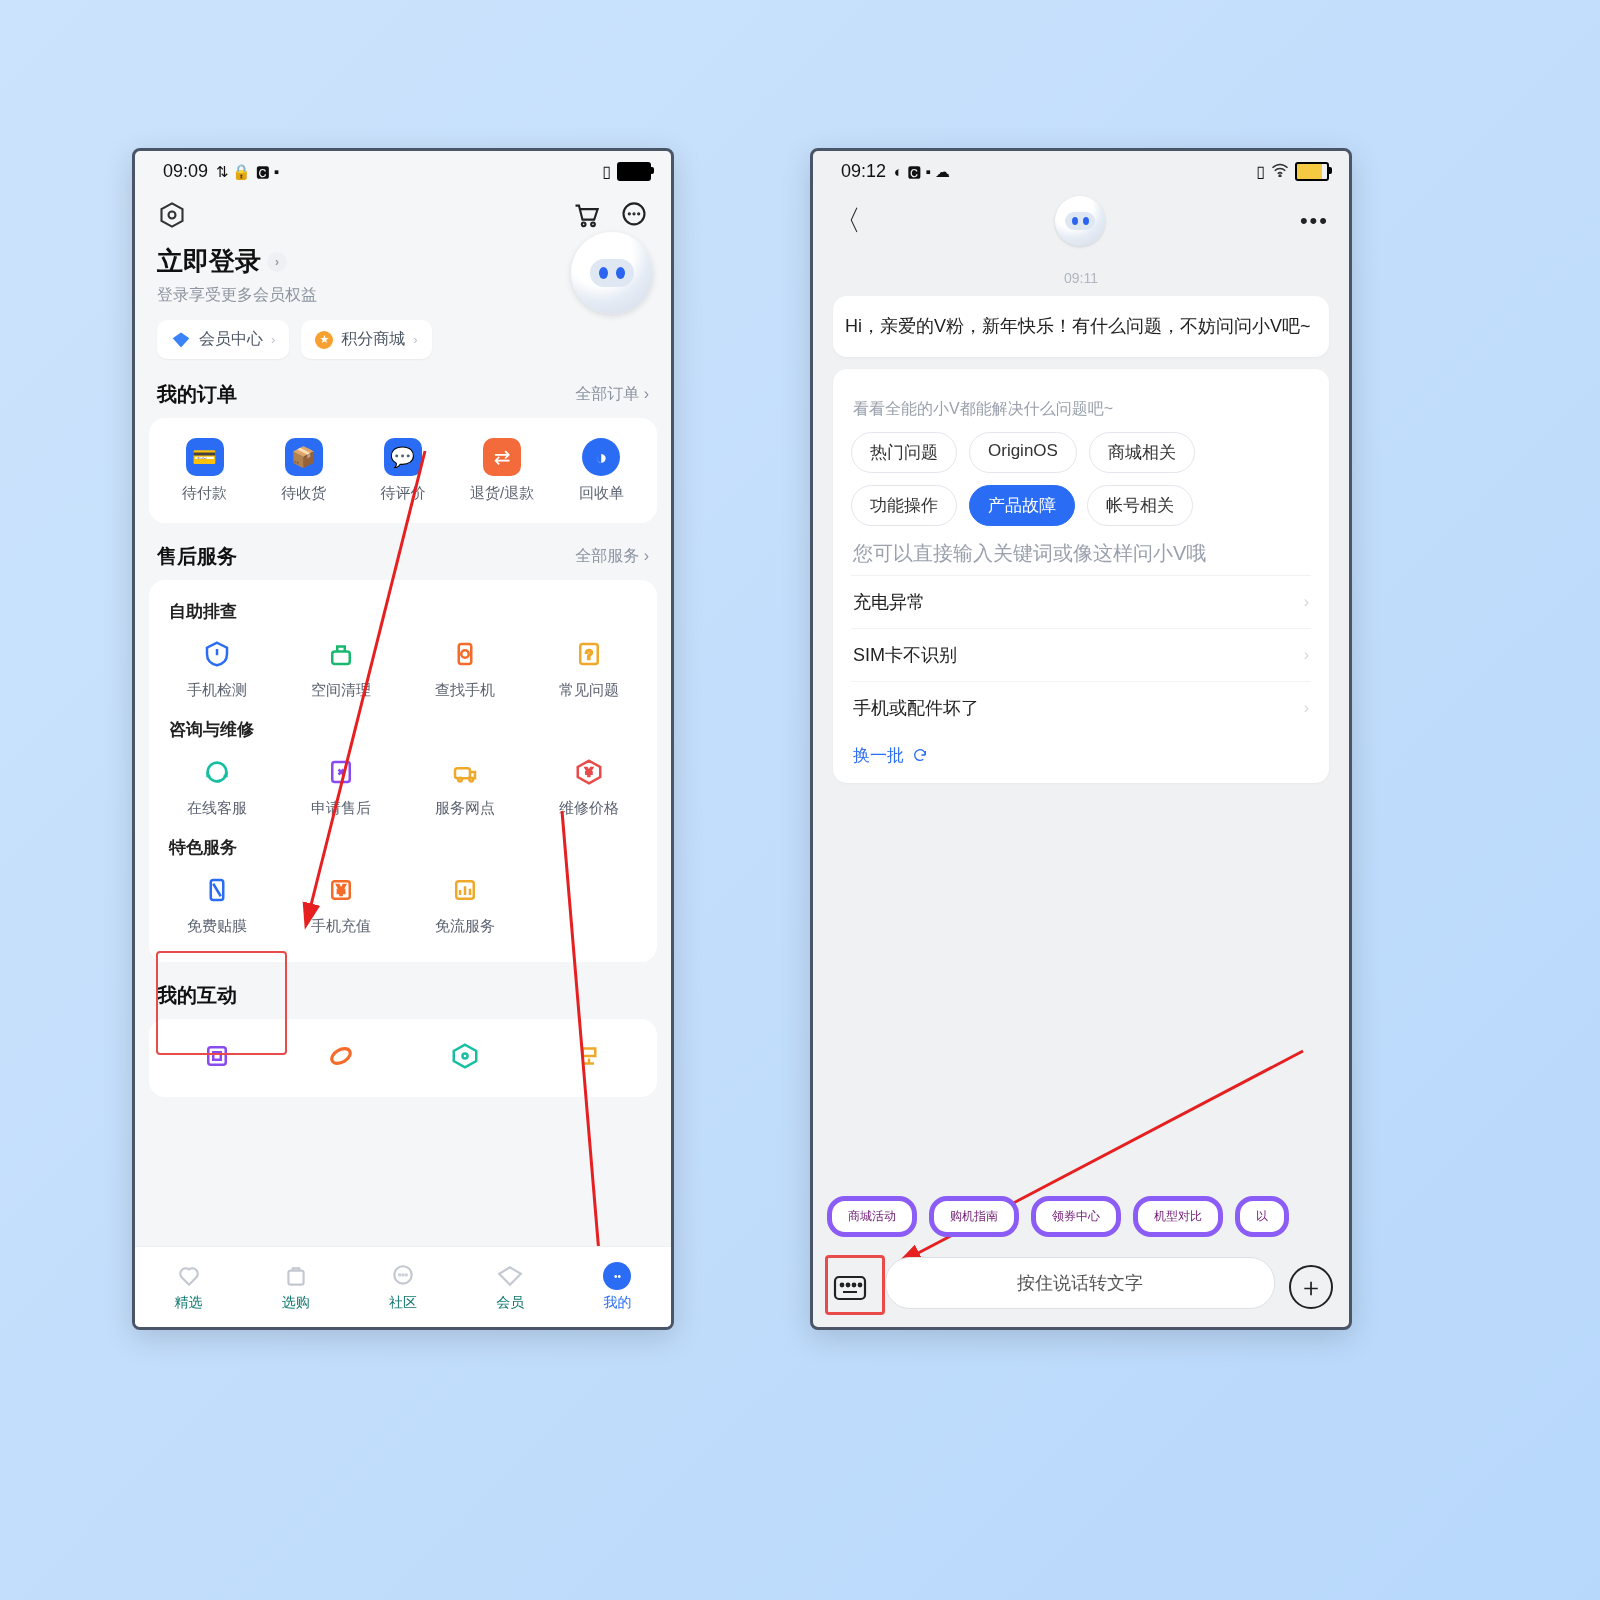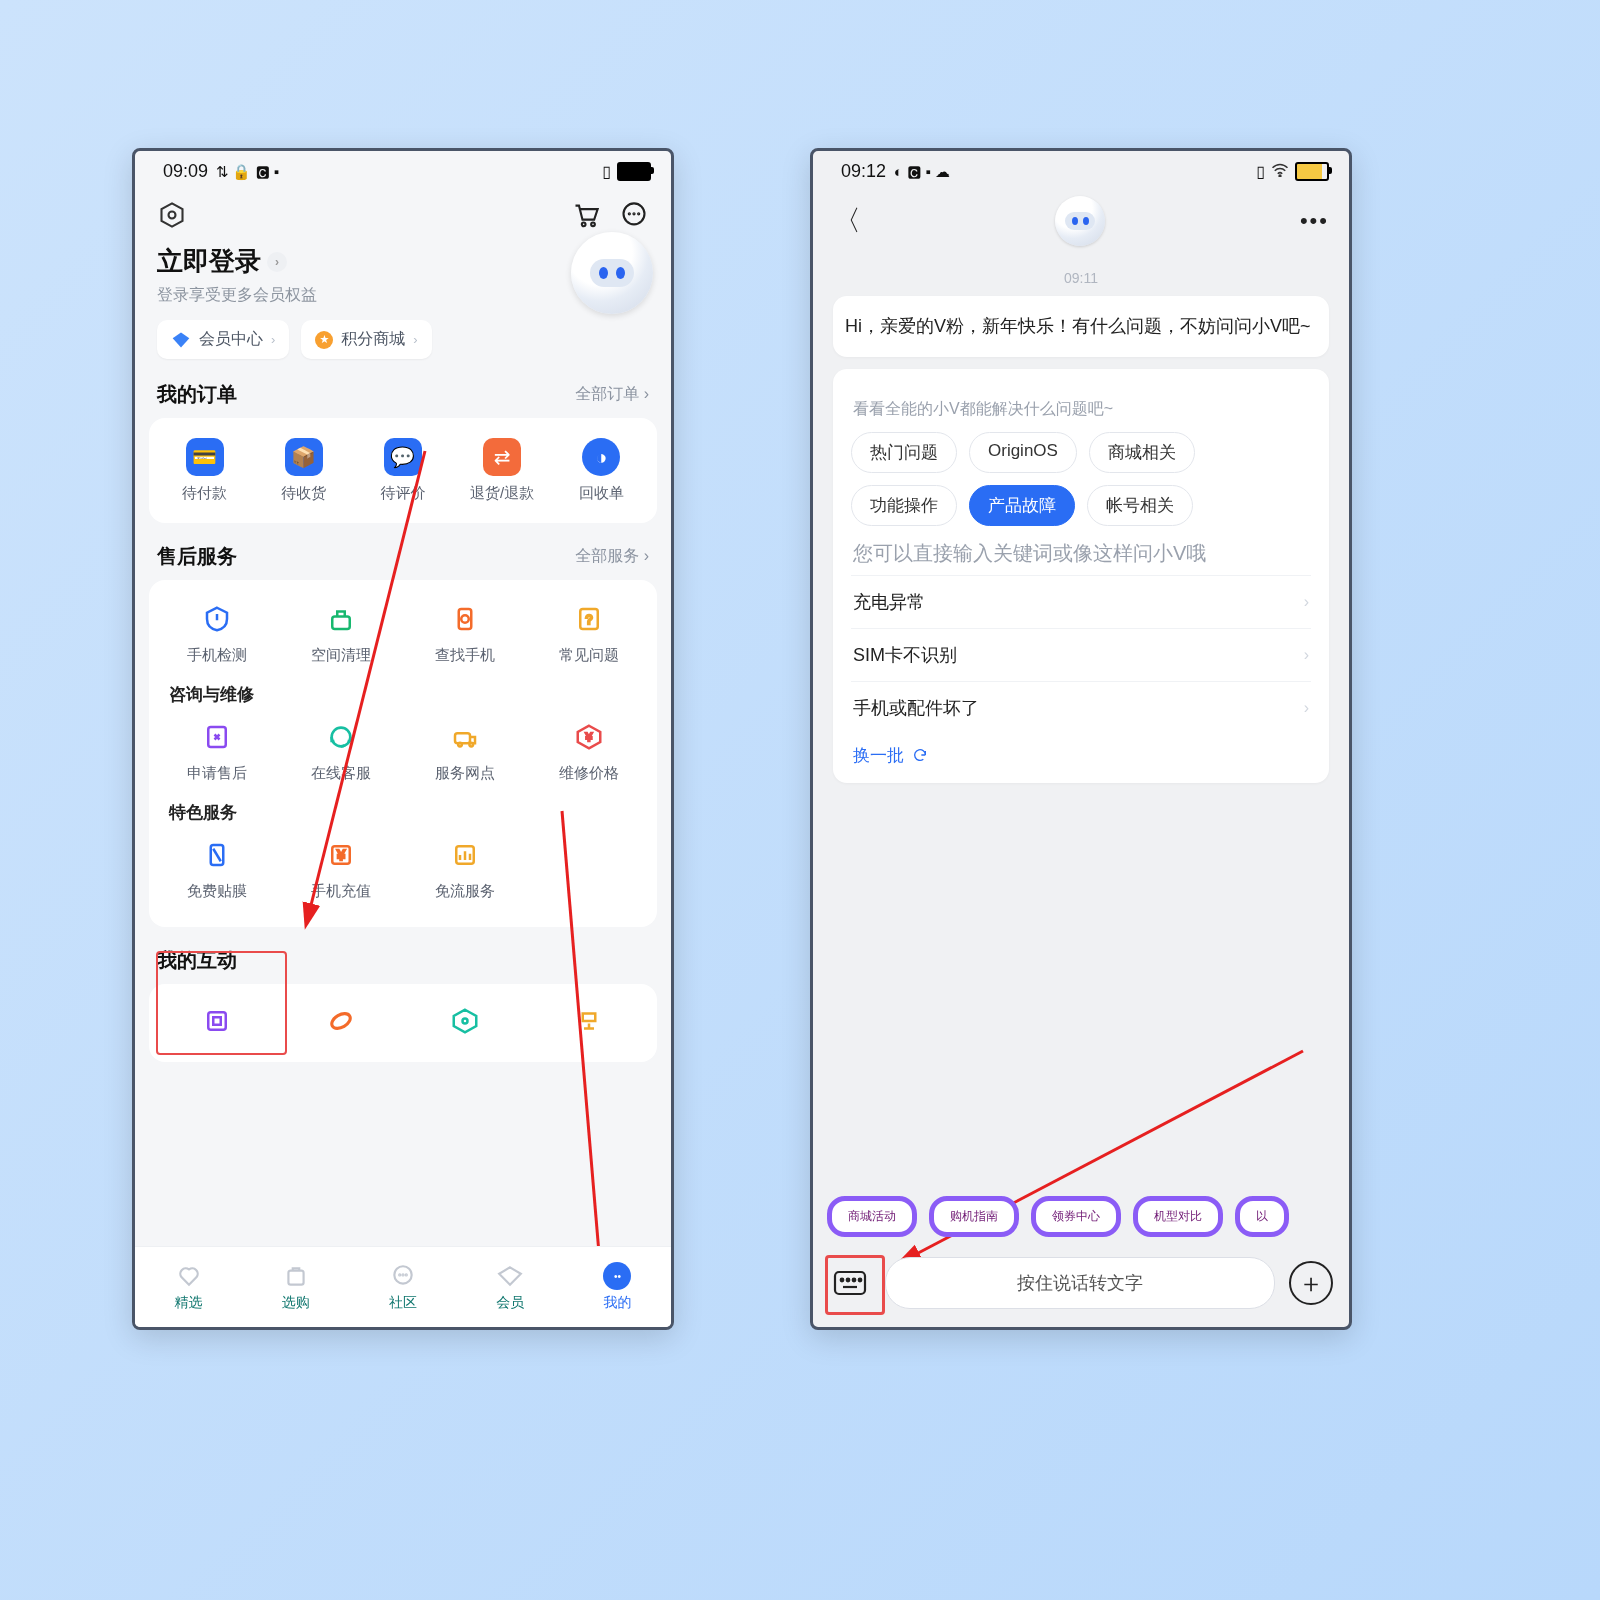--- a/index.html
+++ b/index.html
@@ -151,21 +151,21 @@
   .suggest-row {
     position:absolute; bottom:90px; left:0; right:0; white-space:nowrap; overflow:hidden;
     padding: 0 14px; display:flex; gap:12px;
   }
   .suggest-row .schip {
     border:5px solid #8b5cf6; border-radius:18px; padding:7px 16px; font-size:12px; color:#701a75; background:#fff;
   }
 
   .input-row {
     position:absolute; bottom:18px; left:0; right:0; padding: 0 16px;
-    display:flex; align-items:center; gap:14px;
+    display:flex; align-items:flex-end; gap:14px;
   }
   .kb-btn {
     width:42px; height:42px; display:flex; align-items:center; justify-content:center;
   }
   .voice-input {
     flex:1; height:50px; border:1px solid #dcdfe6; border-radius:25px; background:#fff;
     display:flex; align-items:center; justify-content:center; font-size:18px; color:#555;
   }
   .plus-btn {
     width:40px; height:40px; border:2.5px solid #222; border-radius:50%; display:flex; align-items:center; justify-content:center;
@@ -276,20 +276,21 @@
           <div class="lbl">回收单</div>
         </div>
     </div>
   </div>
 
   <div class="section-head">
     <span>售后服务</span>
     <span class="more"><span>全部服务</span> ›</span>
   </div>
   <div class="card" style="padding-bottom:14px;">
+    <div class="sub-head">自助排查</div>
     <div class="grid4">
       <div class="cell">
           <div class="ic">
             <svg width="30" height="30" viewBox="0 0 24 24" fill="none" stroke="#2a6df4" stroke-width="2">
               <path d="M12 3l8 4v5c0 5-3.5 8-8 9c-4.5-1-8-4-8-9V7l8-4z"></path>
               <path d="M12 8v5" stroke="#2a6df4"></path>
             </svg>
           </div>
           <div class="lbl">手机检测</div>
         </div>
@@ -319,35 +320,35 @@
             </svg>
           </div>
           <div class="lbl">常见问题</div>
         </div>
     </div>
 
     <div class="sub-head">咨询与维修</div>
     <div class="grid4">
       <div class="cell">
           <div class="ic">
+            <svg width="32" height="32" viewBox="0 0 24 24" fill="none" stroke="#17bfa2" stroke-width="2">
+              <circle cx="12" cy="12" r="7"></circle>
+              <path d="M5 12v3h2M19 12v3h-2M12 19c2 0 3-1 3-1"></path>
+            </svg>
+          </div>
+          <div class="lbl">在线客服</div>
+        </div>
+      <div class="cell">
+          <div class="ic">
             <svg width="30" height="30" viewBox="0 0 24 24" fill="none" stroke="#8a4af0" stroke-width="2">
               <rect x="5" y="4" width="14" height="16" rx="2"></rect>
               <path d="M10 10l4 4M14 10l-4 4"></path>
             </svg>
           </div>
           <div class="lbl">申请售后</div>
-        </div>
-      <div class="cell">
-          <div class="ic">
-            <svg width="32" height="32" viewBox="0 0 24 24" fill="none" stroke="#17bfa2" stroke-width="2">
-              <circle cx="12" cy="12" r="7"></circle>
-              <path d="M5 12v3h2M19 12v3h-2M12 19c2 0 3-1 3-1"></path>
-            </svg>
-          </div>
-          <div class="lbl">在线客服</div>
         </div>
       <div class="cell">
           <div class="ic">
             <svg width="30" height="30" viewBox="0 0 24 24" fill="none" stroke="#f0a82a" stroke-width="2">
               <rect x="4" y="9" width="12" height="8" rx="2"></rect>
               <path d="M16 12h4v5h-4"></path>
               <circle cx="8" cy="18" r="1.5"></circle>
               <circle cx="17" cy="18" r="1.5"></circle>
             </svg>
           </div>

